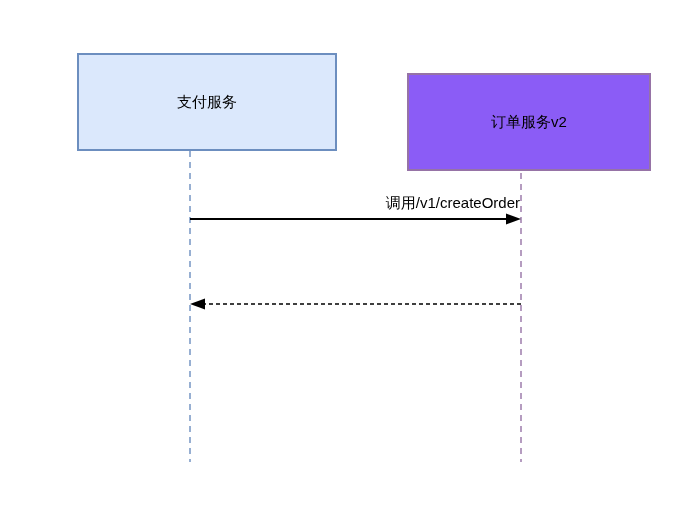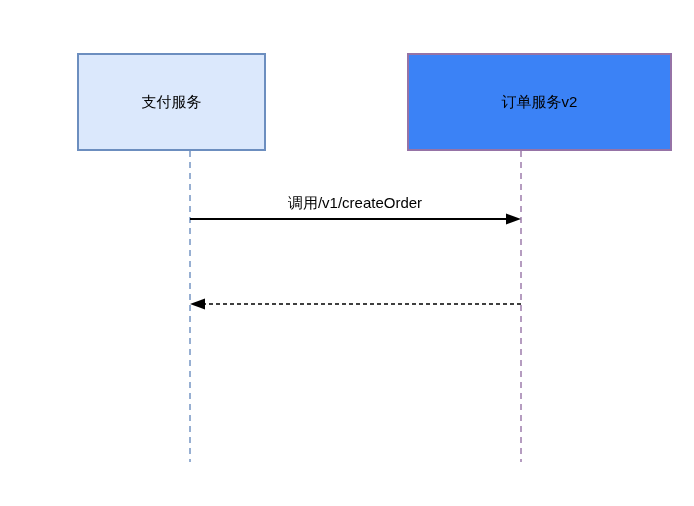--- a/index.html
+++ b/index.html
@@ -21,42 +21,43 @@
     height: 98px;
     box-sizing: border-box;
     display: flex;
     align-items: center;
     justify-content: center;
     font-size: 15px;
     color: #000000;
   }
   .participant.payment {
     left: 77px;
-    width: 189px;
+    width: 260px;
     background: #dbe8fc;
     border: 2px solid #6c8ebf;
   }
   .participant.order {
     left: 407px;
-    width: 265px;
-    background: #3b82f6;
+    width: 244px;
+    background: #8b5cf6;
     border: 2px solid #9673a6;
+    margin-top: 20px;
   }
   .svg-layer {
     position: absolute;
     left: 0;
     top: 0;
     width: 694px;
     height: 506px;
   }
   .msg-label {
     position: absolute;
     width: 330px;
     left: 190px;
-    text-align: center;
+    text-align: right;
     font-size: 15px;
     color: #000000;
     line-height: 20px;
   }
   .msg-label.call   { top: 193px; }
   .msg-label.return { top: 278px; }
 </style>
 </head>
 <body>
 

